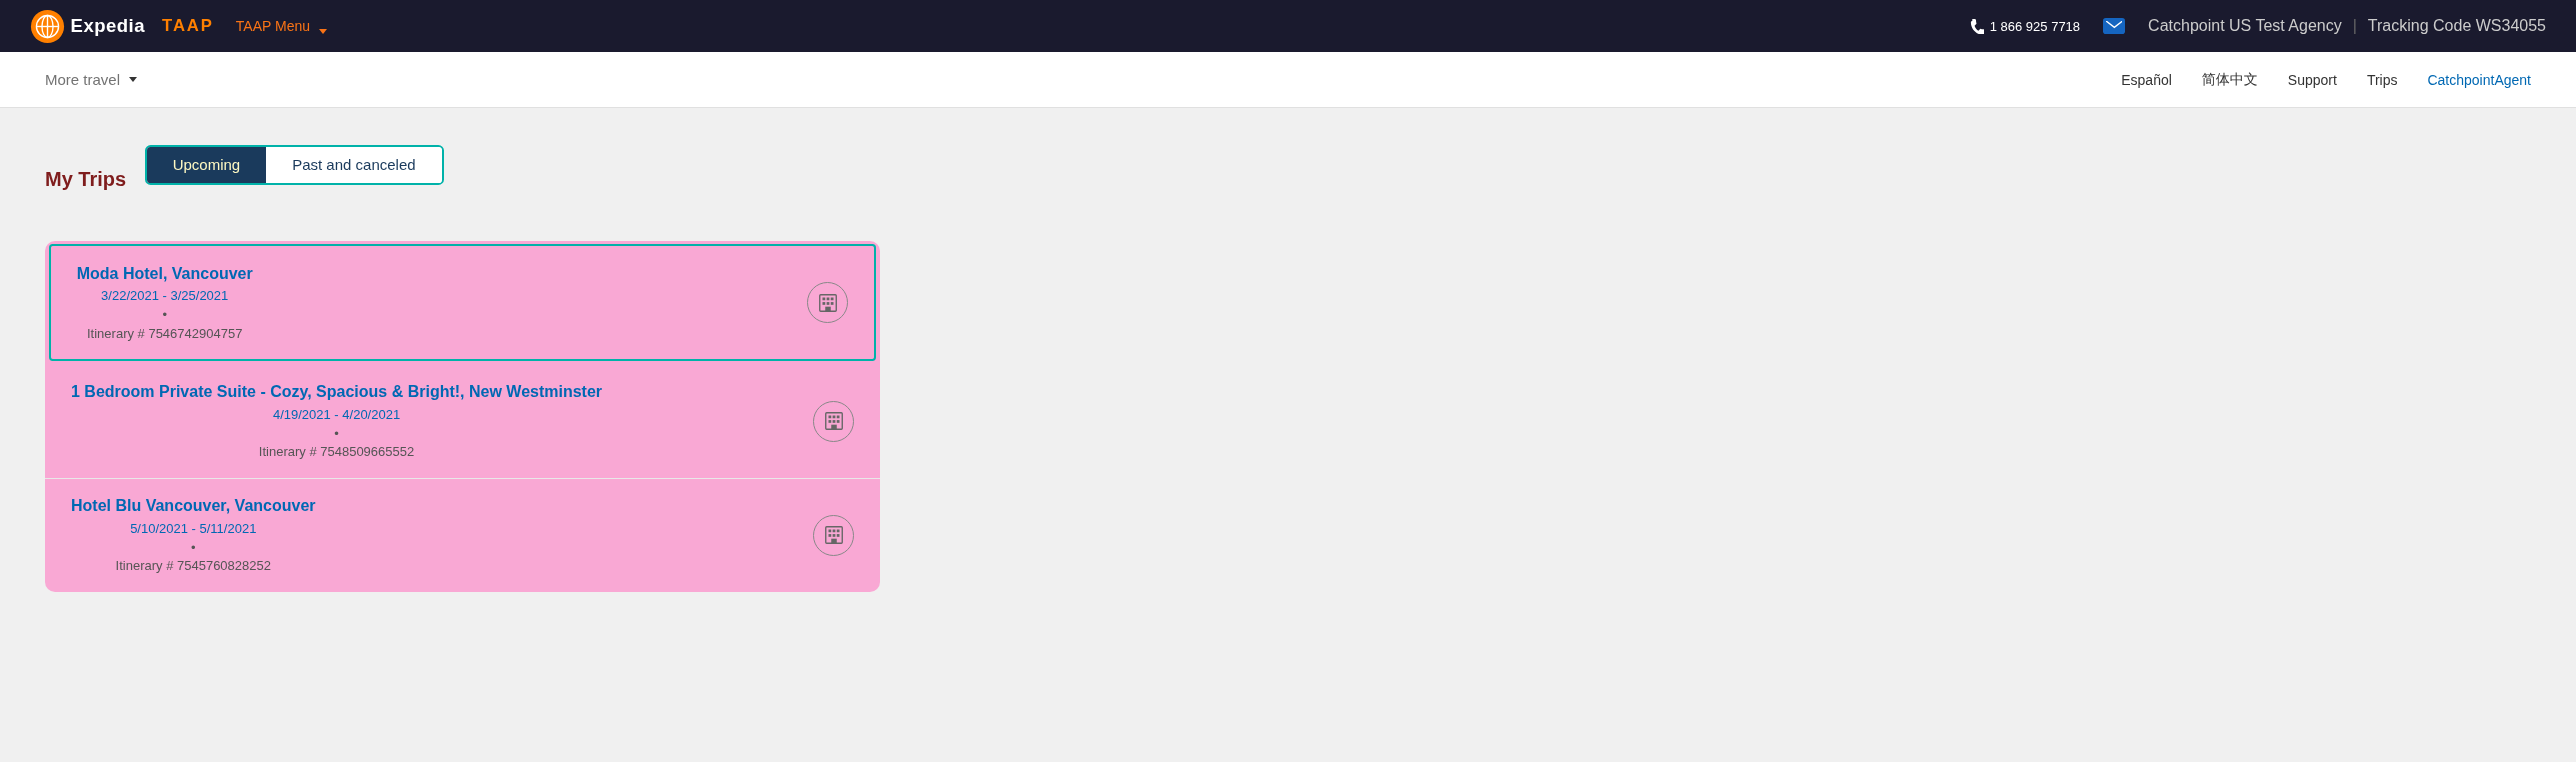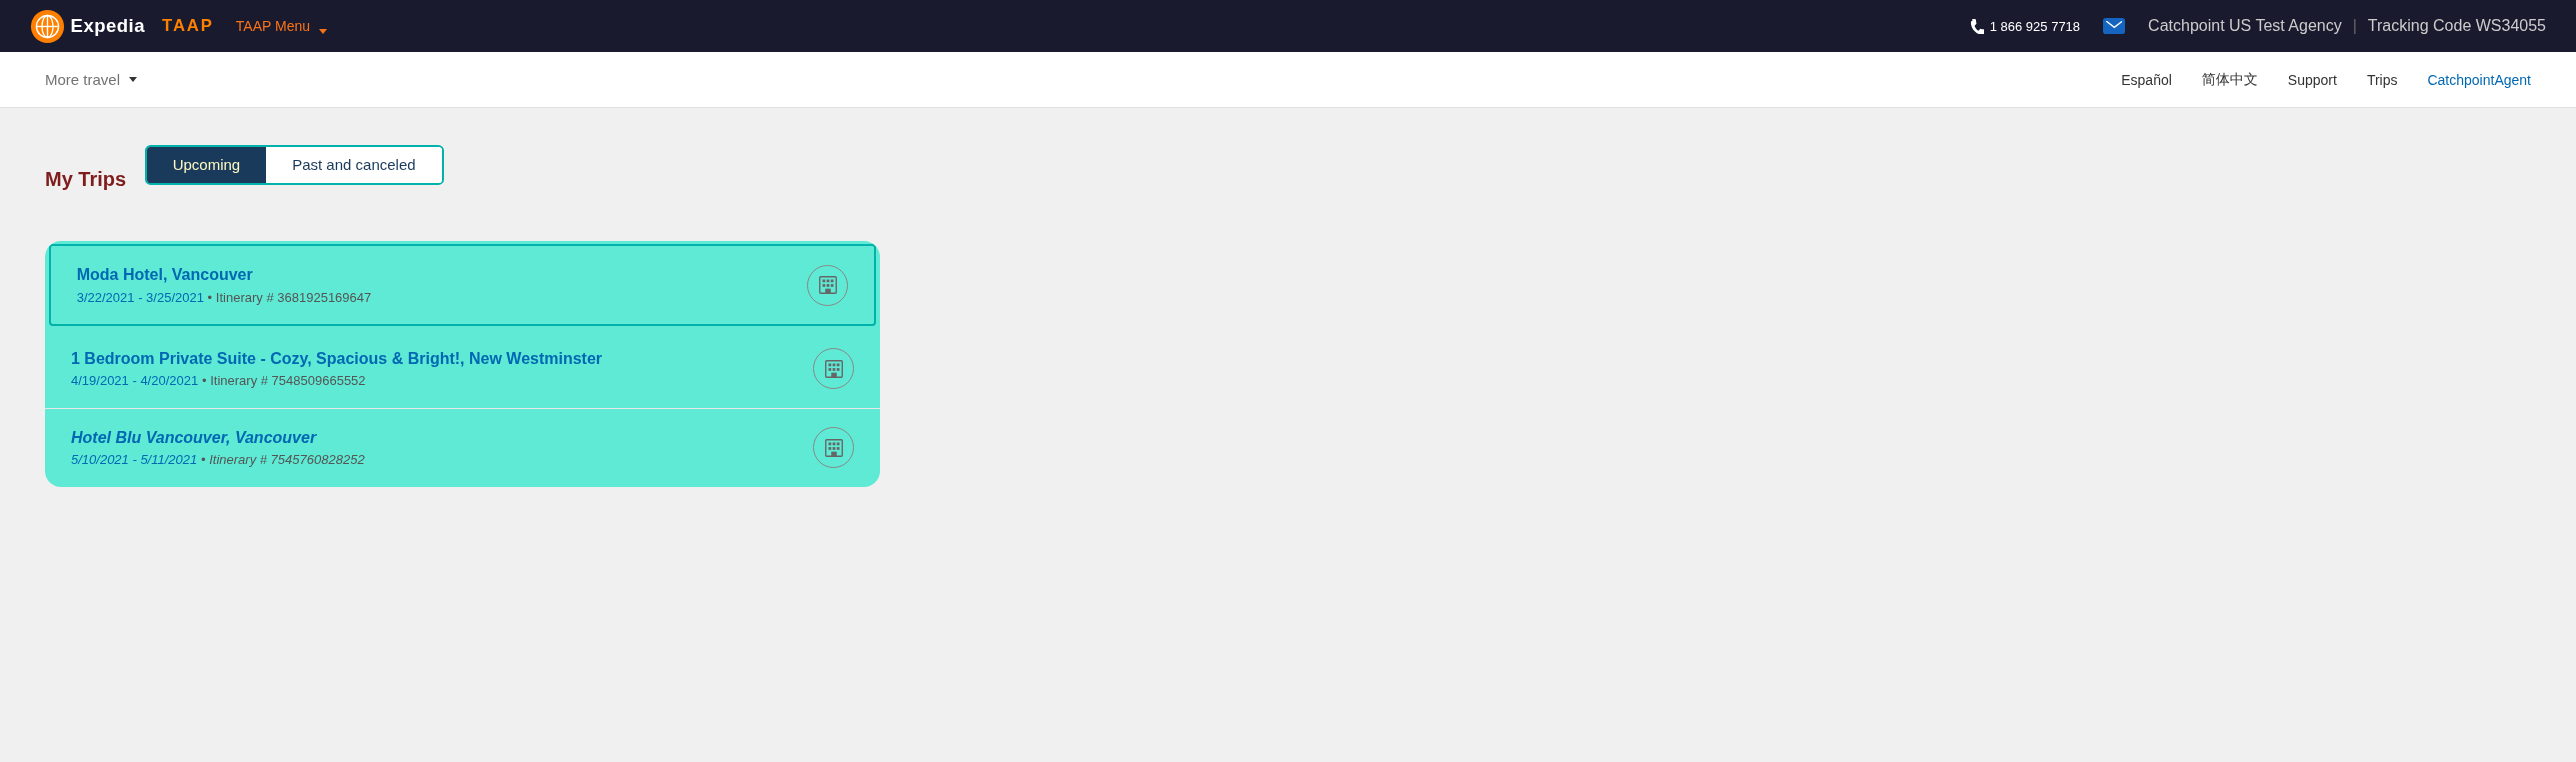--- a/index.html
+++ b/index.html
@@ -147,54 +147,54 @@
       background: #1a3a5c;
       color: #fef9c3;
     }
     .tab-btn-inactive {
       background: white;
       color: #1a3a5c;
     }
 
     
     .trips-list {
-      background: #5eead4;
-      border-radius: 16px;
+      background: #f9a8d4;
+      border-radius: 10px;
       overflow: hidden;
       max-width: 835px;
     }
     .trip-item {
       display: flex;
       align-items: center;
       justify-content: space-between;
       padding: 18.5px 26px;
       border-bottom: 0.9px solid #e8e8e8;
     }
     .trip-item:last-child {
       border-bottom: none;
-      font-style: italic;
     }
     .trip-item-first {
       border: 2.3px solid #00b2a9;
       border-radius: 3.7px;
       margin: 3.7px;
     }
     .trip-info {}
     .trip-name {
       font-size: 16px;
       font-weight: 600;
       color: #0068b3;
       margin-bottom: 5.6px;
     }
     .trip-details {
       font-size: 13px;
       color: #555;
       display: flex;
       align-items: center;
       gap: 3.7px;
+      flex-direction: column;
     }
     .trip-dates {
       color: #0068b3;
       font-weight: 500;
     }
     .trip-itinerary {
       color: #555;
     }
     .hotel-icon-circle {
       width: 41px;
@@ -302,21 +302,21 @@
   </div>
 
   <div class="trips-list">
 
     <div class="trip-item trip-item-first">
       <div class="trip-info">
         <div class="trip-name">Moda Hotel, Vancouver</div>
         <div class="trip-details">
           <span class="trip-dates">3/22/2021 - 3/25/2021</span>
           <span class="trip-itinerary"> • </span>
-          <span class="trip-itinerary">Itinerary # 3681925169647</span>
+          <span class="trip-itinerary">Itinerary # 7546742904757</span>
         </div>
       </div>
       <div class="hotel-icon-circle">
         <svg width="22" height="22" viewBox="0 0 24 24" fill="#666">
           <rect x="3" y="3" width="18" height="18" rx="1" fill="none" stroke="#666" stroke-width="1.5"></rect>
           <rect x="6" y="6" width="3" height="3" fill="#666"></rect>
           <rect x="10.5" y="6" width="3" height="3" fill="#666"></rect>
           <rect x="15" y="6" width="3" height="3" fill="#666"></rect>
           <rect x="6" y="11" width="3" height="3" fill="#666"></rect>
           <rect x="10.5" y="11" width="3" height="3" fill="#666"></rect>

